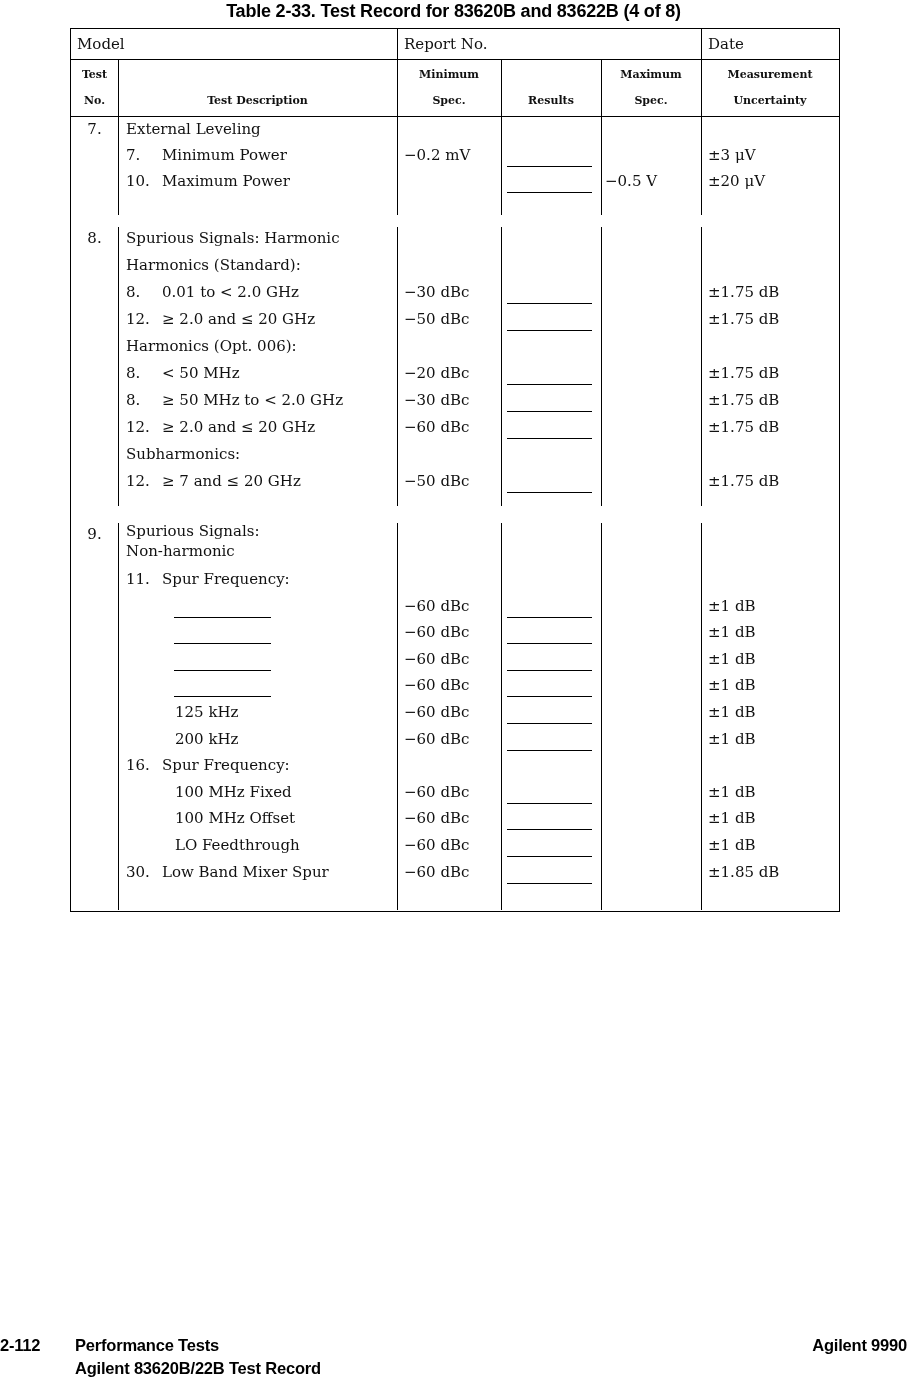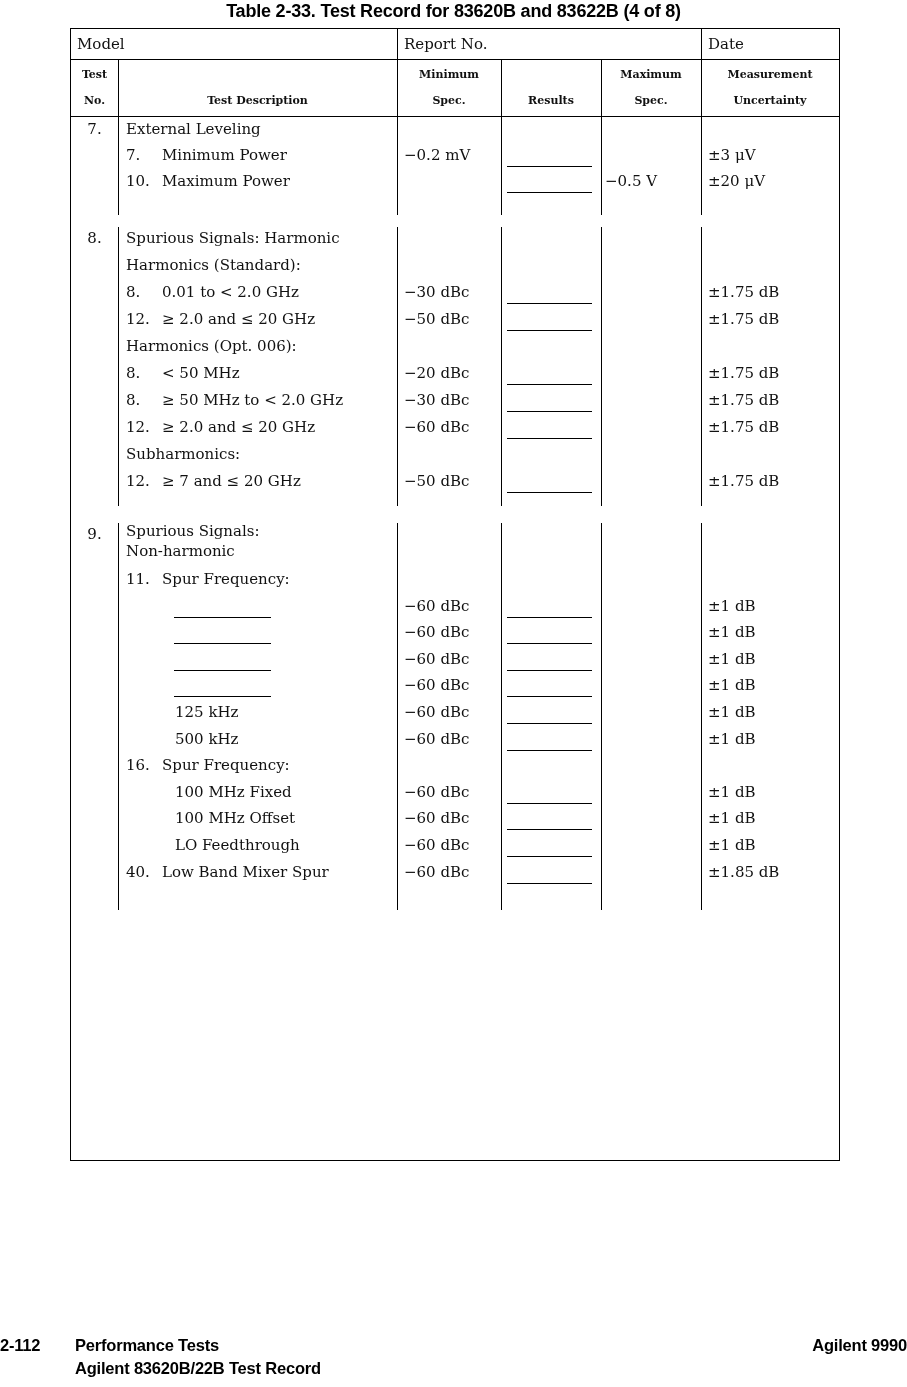--- a/index.html
+++ b/index.html
@@ -7,21 +7,21 @@
     width:907px;height:1387px;position:relative;background:#ffffff;
     font-family:"DejaVu Serif",serif;color:#111;
     -webkit-font-smoothing:antialiased;
   }
   .page-title{
     position:absolute;top:1px;left:0;width:100%;text-align:center;
     font-family:"Liberation Sans",sans-serif;font-weight:bold;font-size:18px;color:#000;
     letter-spacing:-0.2px;
   }
   .tbl{
-    position:absolute;left:70px;top:28px;width:770px;height:1133px;
+    position:absolute;left:70px;top:28px;width:770px;height:884px;
     border:1.4px solid #000;box-sizing:border-box;
   }
   .info-cell{
     position:absolute;top:1px;height:29px;line-height:29px;
     font-size:15px;white-space:nowrap;
   }
   .hcell{
     position:absolute;top:31px;height:56px;display:flex;flex-direction:column;
     justify-content:center;text-align:center;font-weight:bold;font-size:11px;
   }
@@ -170,39 +170,39 @@
       <div class="ul" style="left: 436px; width: 85px; top: 640.8px;"></div>
       <div class="bl" style="left: 637px; top: 616.8px;">±1 dB</div>
       <div class="ul" style="left: 103px; width: 97px; top: 667.4px;"></div>
       <div class="bl" style="left: 333px; top: 643.4px;">−60 dBc</div>
       <div class="ul" style="left: 436px; width: 85px; top: 667.4px;"></div>
       <div class="bl" style="left: 637px; top: 643.4px;">±1 dB</div>
       <div class="bl" style="left: 104px; top: 670px;">125 kHz</div>
       <div class="bl" style="left: 333px; top: 670px;">−60 dBc</div>
       <div class="ul" style="left: 436px; width: 85px; top: 694px;"></div>
       <div class="bl" style="left: 637px; top: 670px;">±1 dB</div>
-      <div class="bl" style="left: 104px; top: 696.6px;">500 kHz</div>
+      <div class="bl" style="left: 104px; top: 696.6px;">200 kHz</div>
       <div class="bl" style="left: 333px; top: 696.6px;">−60 dBc</div>
       <div class="ul" style="left: 436px; width: 85px; top: 720.6px;"></div>
       <div class="bl" style="left: 637px; top: 696.6px;">±1 dB</div>
       <div class="bl" style="left: 55px; top: 723.2px;">16.</div>
       <div class="bl" style="left: 91px; top: 723.2px;">Spur Frequency:</div>
       <div class="bl" style="left: 104px; top: 749.8px; text-align: center;">100 MHz Fixed</div>
       <div class="bl" style="left: 333px; top: 749.8px;">−60 dBc</div>
       <div class="ul" style="left: 436px; width: 85px; top: 773.8px;"></div>
       <div class="bl" style="left: 637px; top: 749.8px;">±1 dB</div>
       <div class="bl" style="left: 104px; top: 776.4px;">100 MHz Offset</div>
       <div class="bl" style="left: 333px; top: 776.4px;">−60 dBc</div>
       <div class="ul" style="left: 436px; width: 85px; top: 800.4px;"></div>
       <div class="bl" style="left: 637px; top: 776.4px;">±1 dB</div>
       <div class="bl" style="left: 104px; top: 803px;">LO Feedthrough</div>
       <div class="bl" style="left: 333px; top: 803px;">−60 dBc</div>
       <div class="ul" style="left: 436px; width: 85px; top: 827px;"></div>
       <div class="bl" style="left: 637px; top: 803px;">±1 dB</div>
-      <div class="bl" style="left: 55px; top: 829.6px;">40.</div>
+      <div class="bl" style="left: 55px; top: 829.6px;">30.</div>
       <div class="bl" style="left: 91px; top: 829.6px;">Low Band Mixer Spur</div>
       <div class="bl" style="left: 333px; top: 829.6px;">−60 dBc</div>
       <div class="ul" style="left: 436px; width: 85px; top: 853.6px;"></div>
       <div class="bl" style="left: 637px; top: 829.6px;">±1.85 dB</div>
     </div>
 </div>
 
 <div class="footer">
   <span class="pageno">2-112</span>
   <span class="l1">Performance Tests</span>

